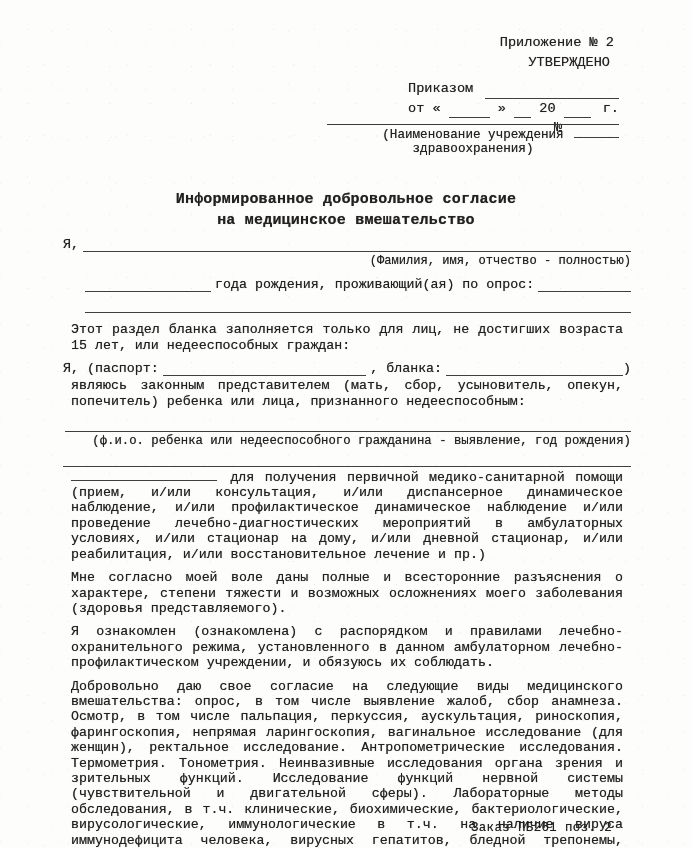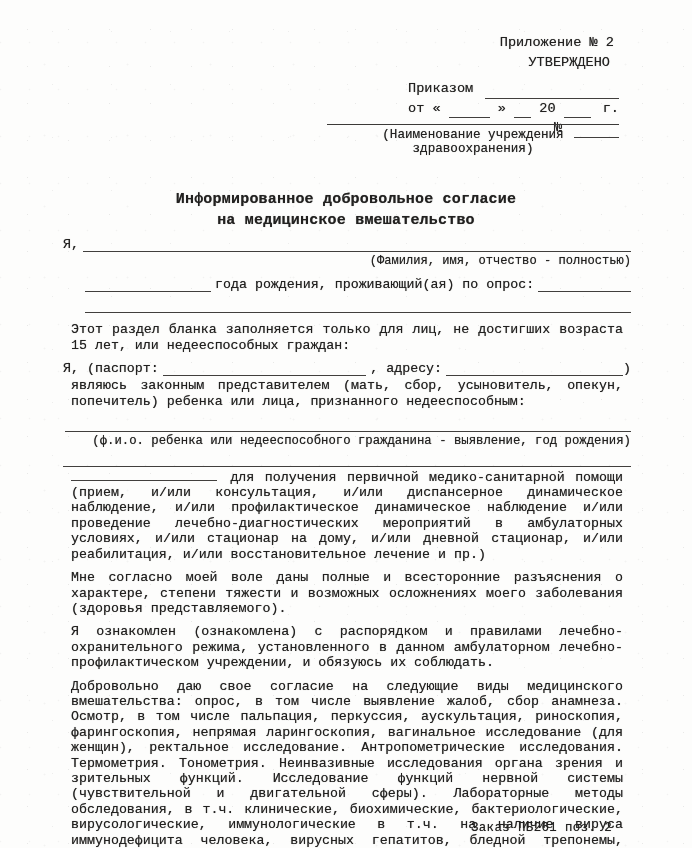--- a/index.html
+++ b/index.html
@@ -175,21 +175,21 @@
       <span class="lbl gap-l gap-r">года рождения, проживающий(ая) по опрос:</span>
       <span class="blank"></span>
     </div>
     <div class="blank-full mt6"></div>
 
     <p class="para mt9">Этот раздел бланка заполняется только для лиц, не достигших возраста 15 лет, или недееспособных граждан:</p>
 
     <div class="row mt5">
       <span class="lbl gap-r">Я, (паспорт:</span>
       <span class="blank" style="flex-grow:1.15;"></span>
-      <span class="lbl gap-l gap-r">, адресу:</span>
+      <span class="lbl gap-l gap-r">, бланка:</span>
       <span class="blank"></span>
       <span class="lbl">)</span>
     </div>
 
     <p class="para mt2">являюсь законным представителем (мать, сбор, усыновитель, опекун, попечитель) ребенка или лица, признанного недееспособным:</p>
 
     <div class="blank-full no-indent mt5"></div>
     <div class="cap-center mt2" style="font-size:12.3px;margin-bottom:2px;">(ф.и.о. ребенка или недееспособного гражданина - выявление, год рождения)</div>
 
     <div class="row mt2">

